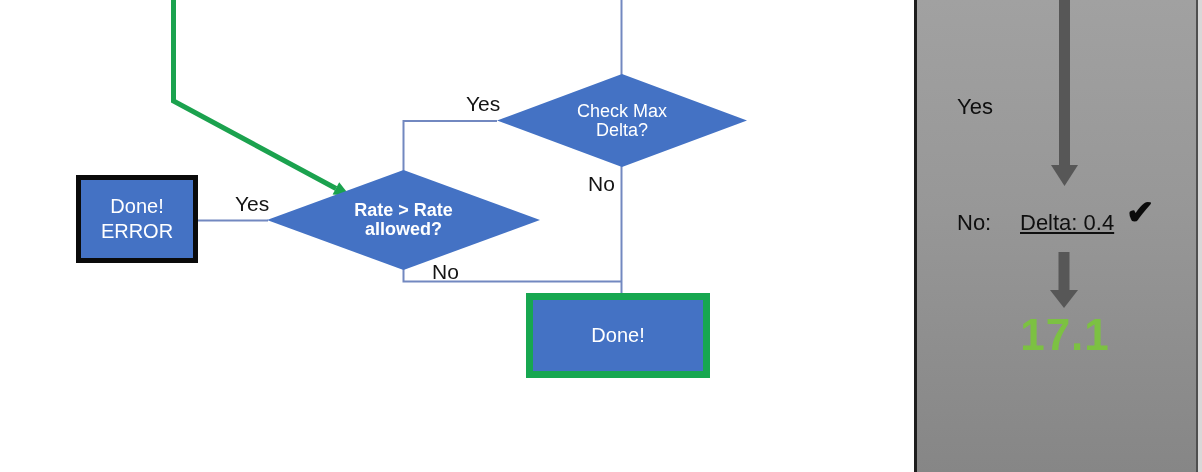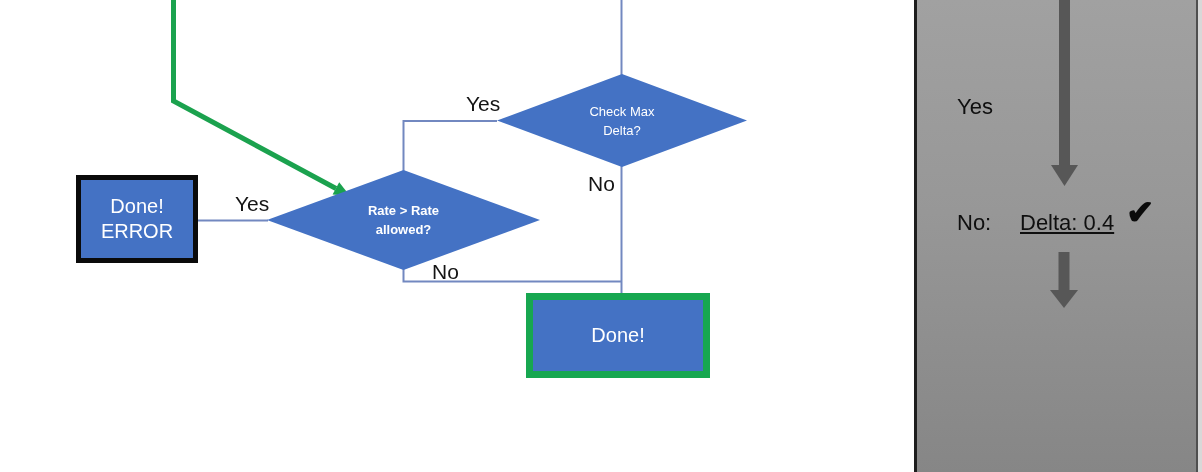--- a/index.html
+++ b/index.html
@@ -20,21 +20,21 @@
   .conn{fill:none;stroke:#7288c0;stroke-width:2px;}
   .green-line{fill:none;stroke:#1ba24e;stroke-width:5px;}
   .green-fill{fill:#1ba24e;stroke:none;}
   .gray-shaft{stroke:#575757;stroke-width:11px;fill:none;}
   .gray-head{fill:#575757;stroke:none;}
   
   .diamond{
     position:absolute;z-index:3;background:#4472c4;
     clip-path:polygon(50% 0,100% 50%,50% 100%,0 50%);
     display:flex;align-items:center;justify-content:center;
-    color:#ffffff;font-size:13px;line-height:19px;text-align:center;
+    color:#ffffff;font-size:18px;line-height:19px;text-align:center;
   }
   .d1{left:497px;top:74px;width:250px;height:93px;}
   .d2{left:267px;top:170px;width:273px;height:100px;font-weight:bold;}
   .dtext span{display:block;}
   .flowbox{
     position:absolute;z-index:3;background:#4472c4;color:#ffffff;
     display:flex;flex-direction:column;align-items:center;justify-content:center;
     font-size:20px;line-height:25px;text-align:center;box-sizing:border-box;
   }
   .errbox{left:76px;top:175px;width:122px;height:88px;border:5px solid #0a0a0a;}
@@ -102,14 +102,15 @@
 
   <div class="lbl" style="left:466px;top:92px;">Yes</div>
   <div class="lbl" style="left:588px;top:172px;">No</div>
   <div class="lbl" style="left:235px;top:192px;">Yes</div>
   <div class="lbl" style="left:432px;top:260px;">No</div>
 
   <div class="panel-lbl" style="left:957px;top:94px;">Yes</div>
   <div class="panel-lbl" style="left:957px;top:210px;">No:</div>
   <div class="panel-lbl" style="left:1020px;top:210px;text-decoration:underline;">Delta: 0.4</div>
   <div class="check" style="left:1126px;top:192px;">✔</div>
+  <div class="result">17.1</div>
 
 </div>
 
 </body></html>

